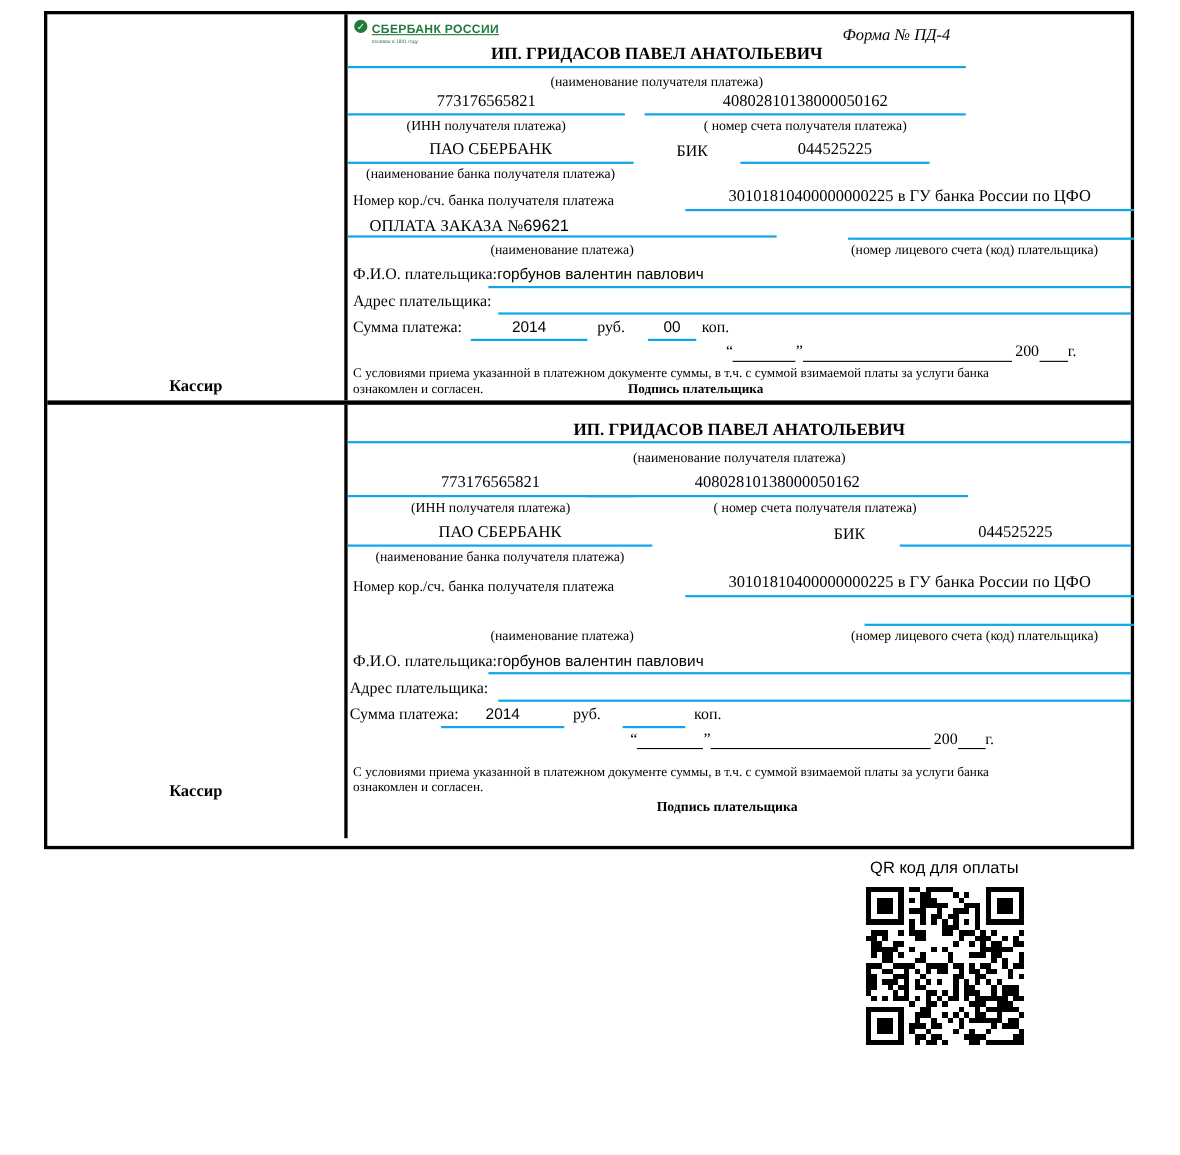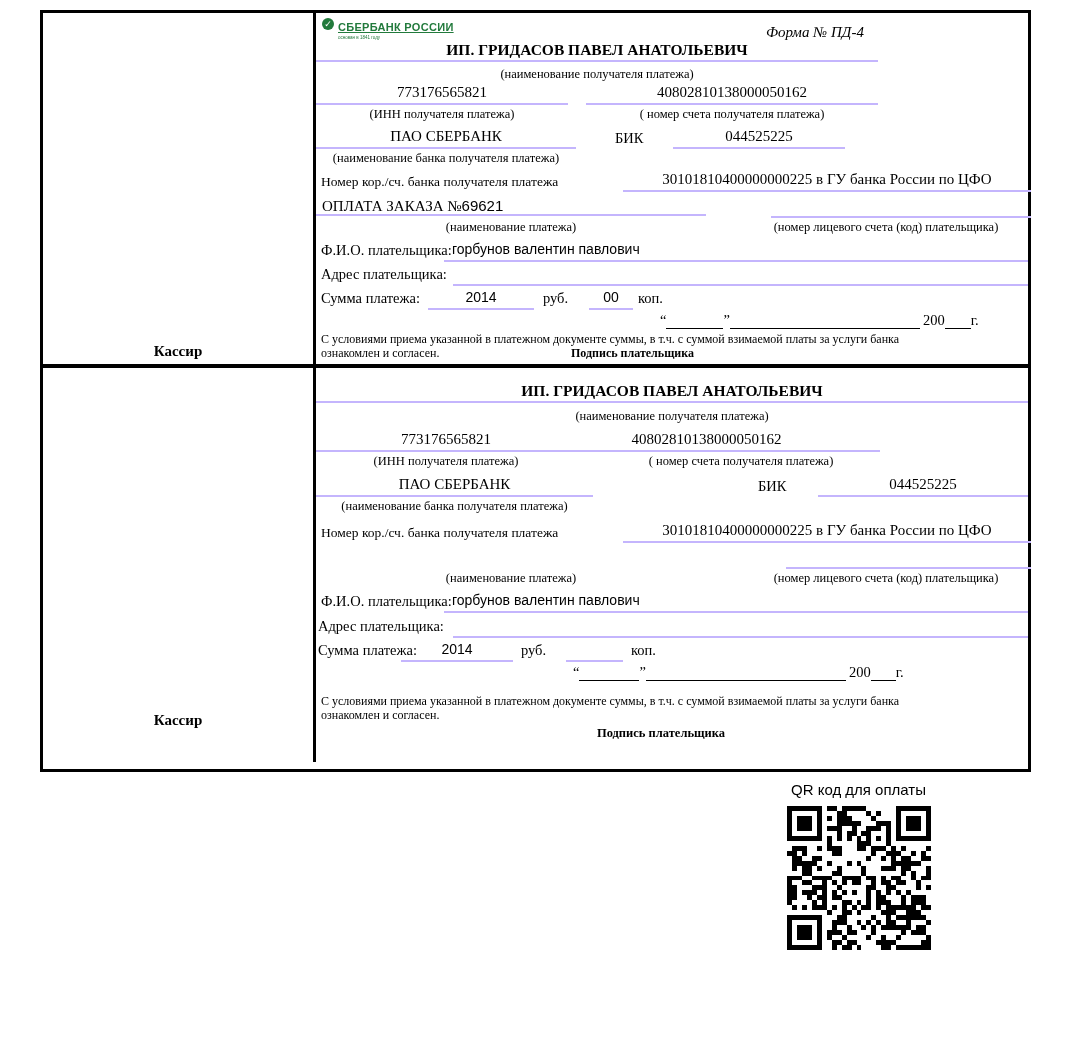--- a/index.html
+++ b/index.html
@@ -6,21 +6,21 @@
   .canvas{position:relative;width:1073px;height:1050px;background:#fff;overflow:hidden;
           font-family:"Liberation Serif","DejaVu Serif",serif;color:#000;}
   .doc-table{position:absolute;left:40px;top:10px;width:985px;height:756px;border:3px solid #000;}
   .section{position:relative;width:100%;box-sizing:border-box;display:flex;}
   .s1{height:355px;border-bottom:4px solid #000;}
   .s2{height:394px;}
   .side{position:relative;width:270px;flex:0 0 270px;border-right:3px solid #000;}
   .content{position:relative;flex:1;}
   .abs{position:absolute;}
   .c{text-align:center;}
-  .uline{border-bottom:2px solid #c4b5fd;}
+  .uline{border-bottom:2px solid #0ea5e9;}
   .cap{font-size:12.5px;white-space:nowrap;}
   .val{font-size:15px;white-space:nowrap;}
   .lbl{font-size:14.5px;white-space:nowrap;}
   .sm{font-size:13.5px;}
   .sans{font-family:"Liberation Sans","DejaVu Sans",sans-serif;}
   .b{font-weight:bold;}
   .side-label{position:absolute;left:0;width:100%;text-align:center;font-size:15px;font-weight:bold;}
   .name-row{font-size:15.5px;font-weight:bold;white-space:nowrap;}
   .row22{height:21px;line-height:21px;}
   .agree{font-size:12px;line-height:14px;}
@@ -68,21 +68,21 @@
         <div class="abs cap c" style="left:270px;top:94px;width:292px">( номер счета получателя платежа)</div>
 
         <div class="abs uline val c row22" style="left:0;top:113px;width:260px">ПАО СБЕРБАНК</div>
         <div class="abs lbl" style="left:299px;top:117px">БИК</div>
         <div class="abs uline val c row22" style="left:357px;top:113px;width:172px">044525225</div>
         <div class="abs cap c" style="left:0;top:138px;width:260px">(наименование банка получателя платежа)</div>
 
         <div class="abs lbl sm" style="left:5px;top:161px">Номер кор./сч. банка получателя платежа</div>
         <div class="abs uline val c row22" style="left:307px;top:156px;width:408px">30101810400000000225 в ГУ банка России по ЦФО</div>
 
-        <div class="abs uline row22" style="left:0;top:182px;width:390px;padding-left:6px;box-sizing:border-box">
+        <div class="abs uline row22" style="left:0;top:182px;width:390px;padding-left:20px;box-sizing:border-box">
           <span class="val">ОПЛАТА ЗАКАЗА №</span><span class="val sans">69621</span>
         </div>
         <div class="abs uline row22" style="left:455px;top:182px;width:260px"></div>
         <div class="abs cap c" style="left:0;top:207px;width:390px">(наименование платежа)</div>
         <div class="abs cap c" style="left:425px;top:207px;width:290px">(номер лицевого счета (код) плательщика)</div>
 
         <div class="abs lbl" style="left:5px;top:229px">Ф.И.О. плательщика:</div>
         <div class="abs uline sans row22" style="left:128px;top:226px;right:0;padding-left:8px;font-size:14px">горбунов валентин павлович</div>
 
         <div class="abs lbl" style="left:5px;top:253px">Адрес плательщика:</div>

